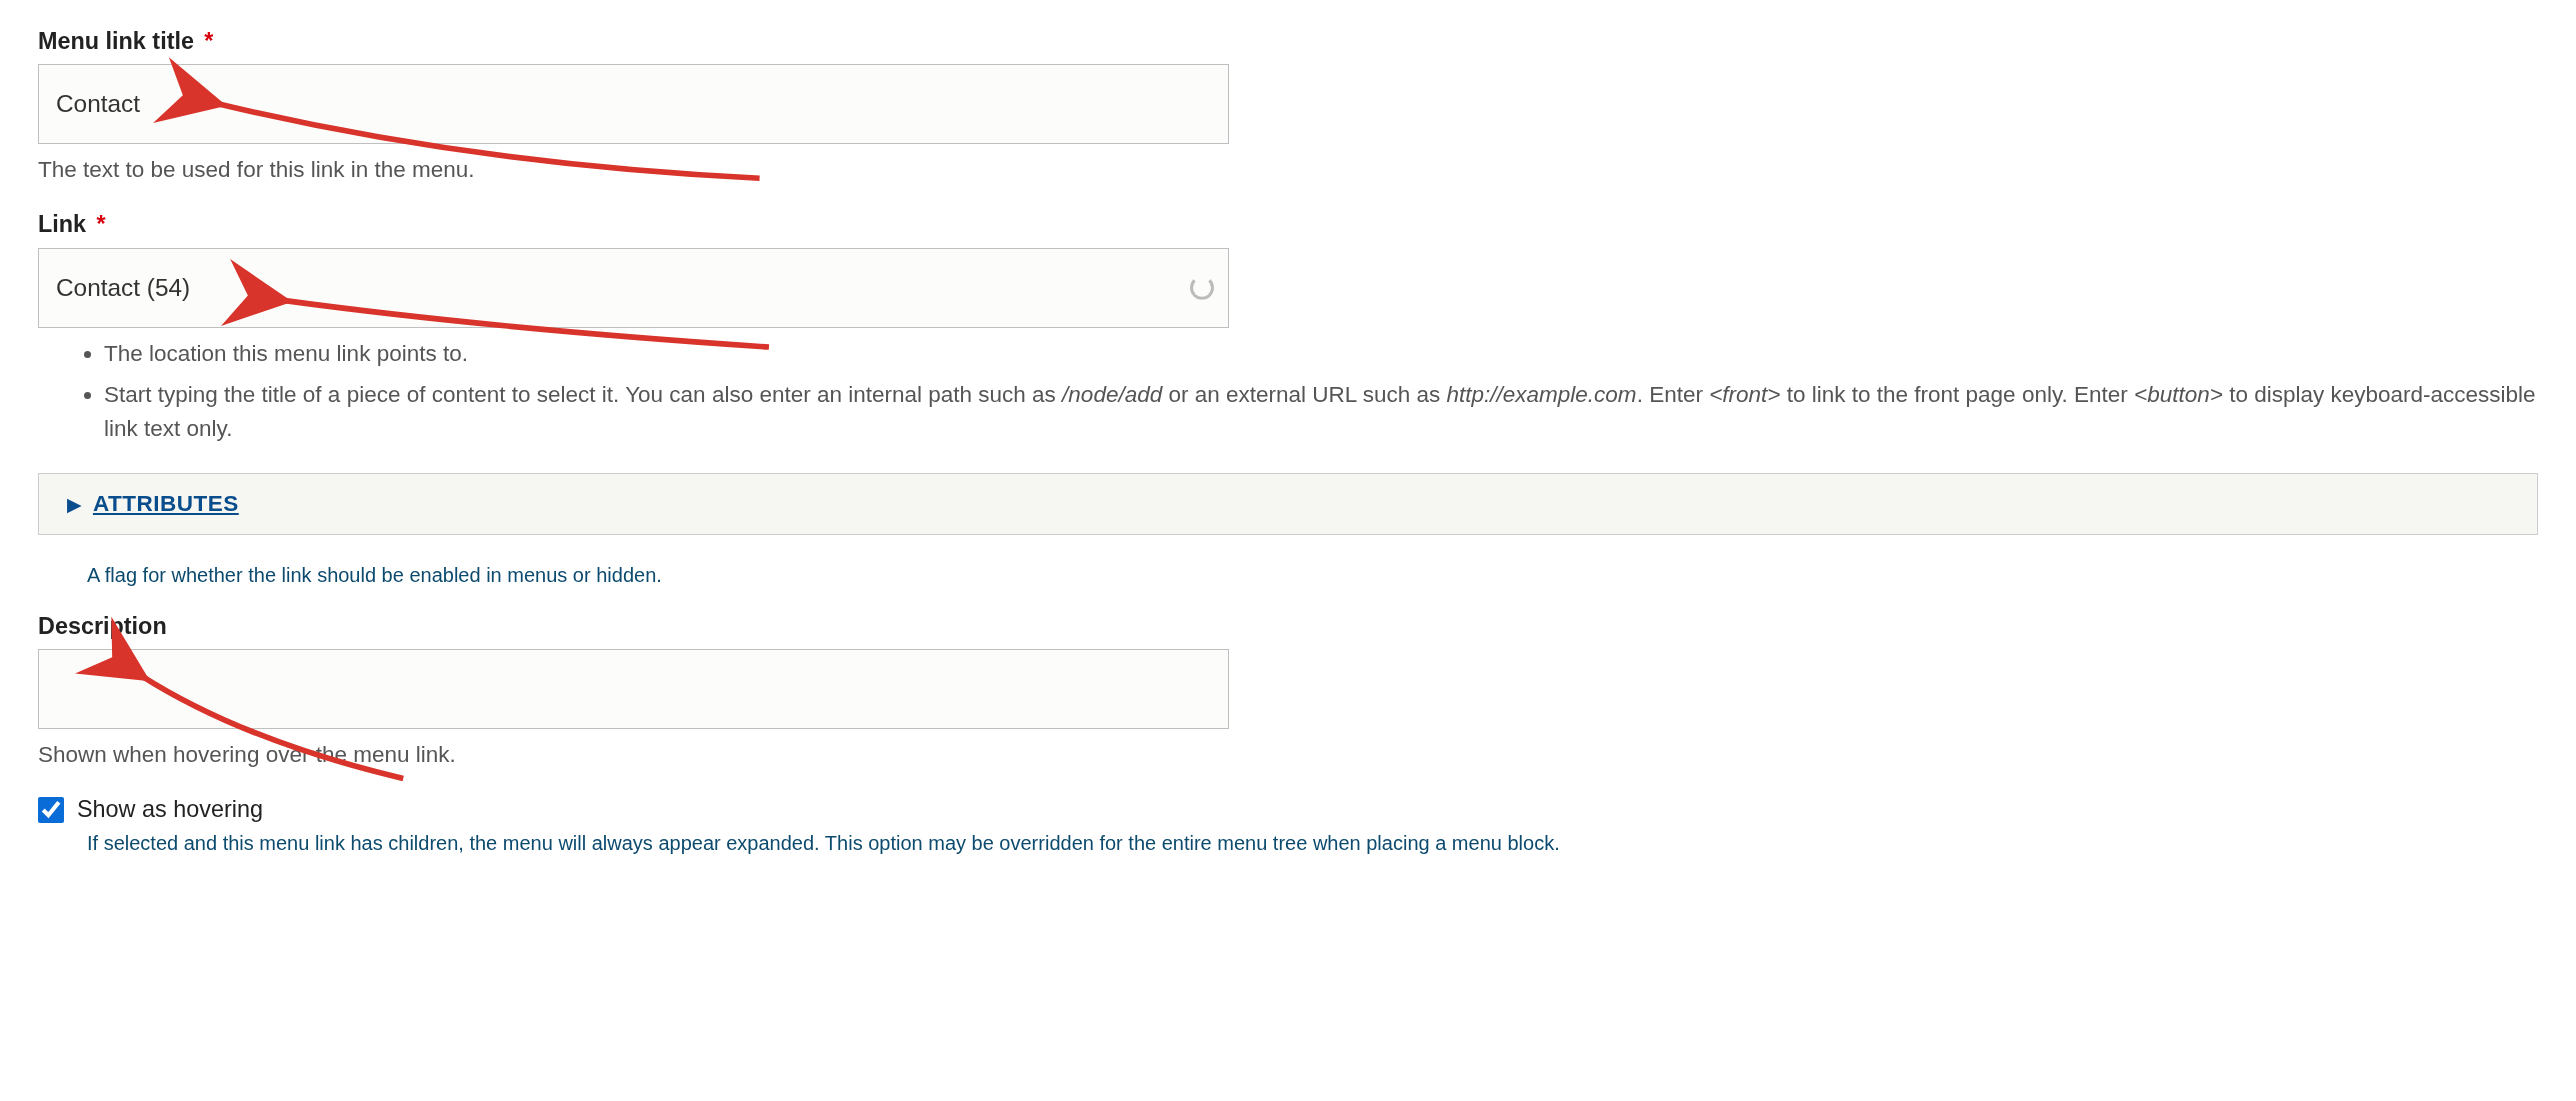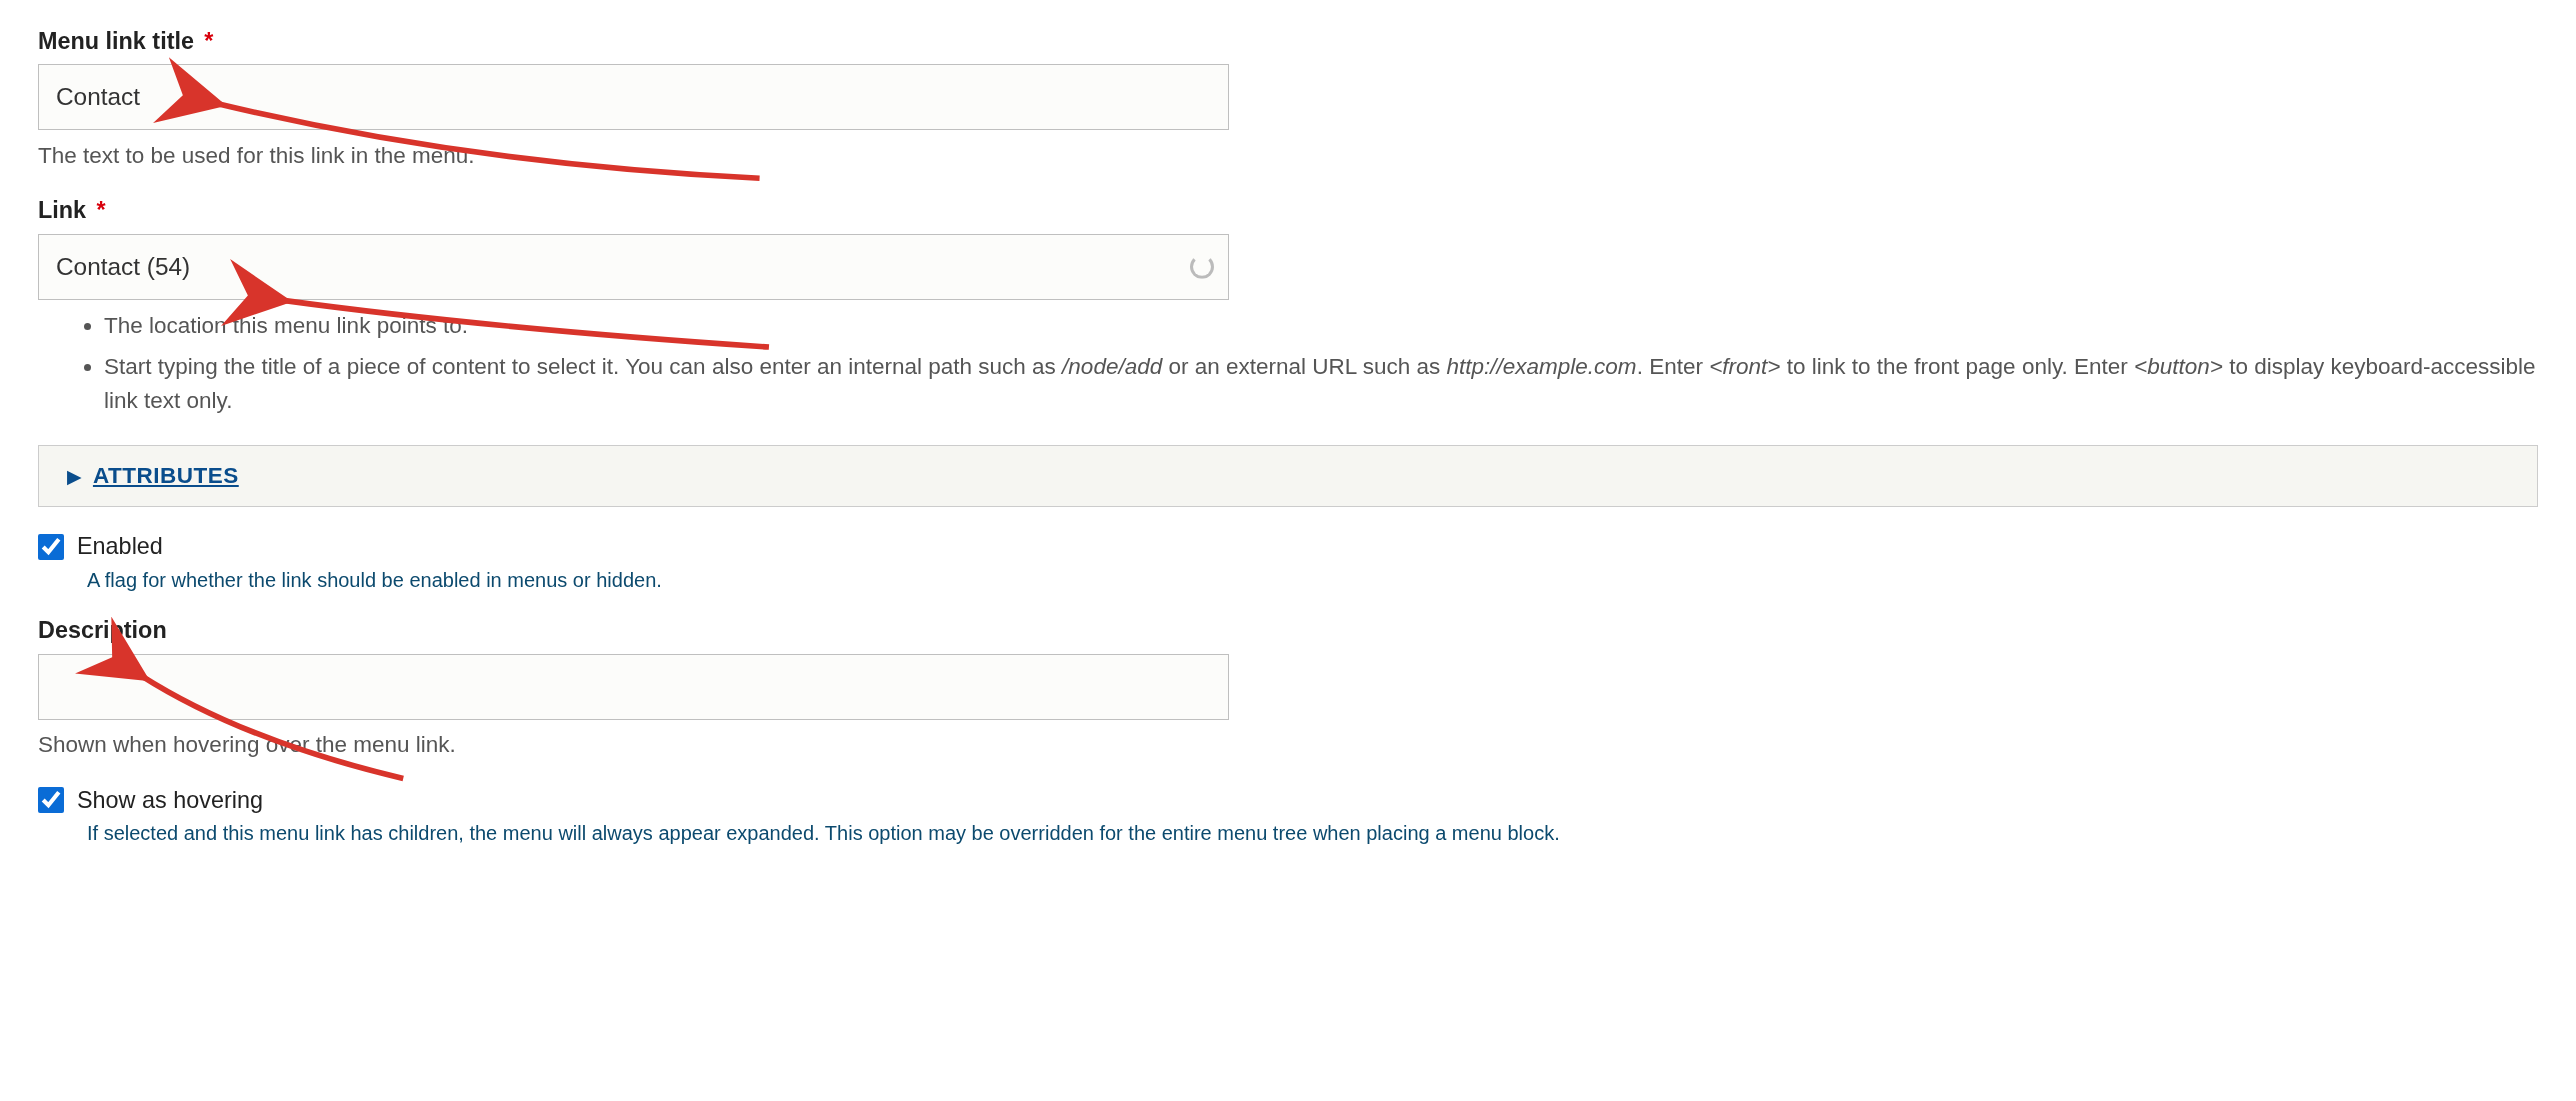--- a/index.html
+++ b/index.html
@@ -26,21 +26,21 @@
     font-size: 23.4px;
   }
   .required-marker {
     color: #d8000c;
     font-weight: 700;
     margin-left: 3.8px;
   }
   input[type="text"].text-input {
     width: 1191px;
     max-width: 100%;
-    height: 66px;
+    height: 80px;
     border: 0.9px solid #bfbfbf;
     background: #fcfcfa;
     padding: 0 17px;
     font-size: 24.4px;
     color: #333;
     font-family: inherit;
   }
   .autocomplete-wrap {
     position: relative;
     width: 1191px;
@@ -156,24 +156,20 @@
       </li>
     </ul>
   </div>
 
   <div class="details-box">
     <span class="tri">▶</span>
     <span class="details-title">ATTRIBUTES</span>
   </div>
 
   <div>
-    <div class="checkbox-row">
-      <input type="checkbox" id="cb-enabled" checked="" style="">
-      <label for="cb-enabled">Enabled</label>
-    </div>
     <div class="checkbox-desc">A flag for whether the link should be enabled in menus or hidden.</div>
   </div>
 
   <div class="form-item">
     <label class="form-label">Description</label>
     <input type="text" class="text-input" value="" style="">
     <div class="description">Shown when hovering over the menu link.</div>
   </div>
 
   <div>

